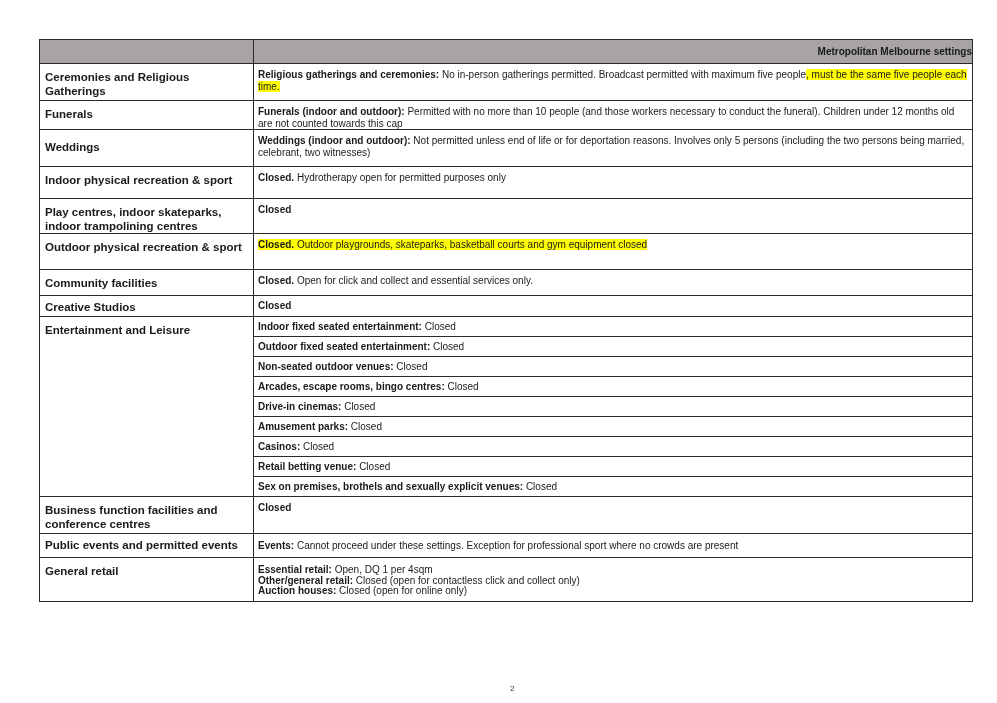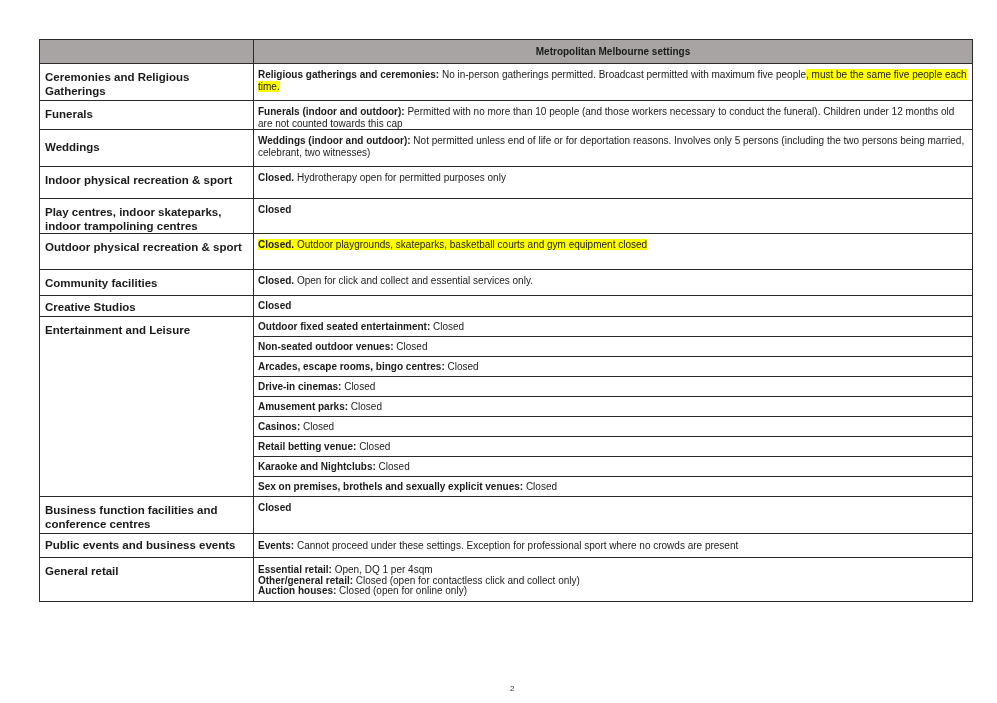--- a/index.html
+++ b/index.html
@@ -3,21 +3,21 @@
 <meta charset="utf-8">
 <style>
   html, body { margin:0; padding:0; background:#ffffff; }
   body { width:997px; height:703px; position:relative; overflow:hidden;
          font-family:"Liberation Sans", sans-serif; color:#1a1a1a; }
   table.main { position:absolute; left:39px; top:39px; width:934px;
                border-collapse:collapse; table-layout:fixed; }
   table.main > tbody > tr > td, table.main > thead > tr > th {
     border:1.5px solid #2a2a2a; vertical-align:top; padding:0; }
   th { background:#a7a4a3; height:23px; font-size:10px; font-weight:bold;
-       text-align:center; vertical-align:middle !important; }
+       text-align:right; vertical-align:middle !important; }
   td.cat { width:213px; padding:6px 5px 0 5px !important; font-size:11.5px;
            font-weight:bold; line-height:14px; }
   td.val { padding:5px 5px 0 4px !important; font-size:10px; line-height:11.5px;margin-left:36px; }
   td.val b { font-weight:bold; }
   .hl { background:#ffff00; }
   td.sub { padding:0 !important; }
   table.inner { width:100%; border-collapse:collapse; }
   table.inner td { border:none; border-bottom:1.5px solid #2a2a2a; height:19px;
                    padding:0 4px; font-size:10px; vertical-align:middle; }
   table.inner tr:last-child td { border-bottom:none; }
@@ -91,20 +91,23 @@
         <b>Closed</b><span></span>
       </td>
     </tr>
 
     <tr>
       <td class="cat">Entertainment and Leisure</td>
       <td class="sub">
         <table class="inner">
           <tbody>
             <tr>
+                <td><b>Indoor fixed seated entertainment:</b><span> Closed</span></td>
+              </tr>
+            <tr>
                 <td><b>Outdoor fixed seated entertainment:</b><span> Closed</span></td>
               </tr>
             <tr>
                 <td><b>Non-seated outdoor venues:</b><span> Closed</span></td>
               </tr>
             <tr>
                 <td><b>Arcades, escape rooms, bingo centres:</b><span> Closed</span></td>
               </tr>
             <tr>
                 <td><b>Drive-in cinemas:</b><span> Closed</span></td>
@@ -112,39 +115,36 @@
             <tr>
                 <td><b>Amusement parks:</b><span> Closed</span></td>
               </tr>
             <tr>
                 <td><b>Casinos:</b><span> Closed</span></td>
               </tr>
             <tr>
                 <td><b>Retail betting venue:</b><span> Closed</span></td>
               </tr>
             <tr>
-                <td><b>Karaoke and Nightclubs:</b><span> Closed</span></td>
-              </tr>
-            <tr>
                 <td><b>Sex on premises, brothels and sexually explicit venues:</b><span> Closed</span></td>
               </tr>
           </tbody>
         </table>
       </td>
     </tr>
 
     <tr style="height:37px">
       <td class="cat">Business function facilities and conference centres</td>
       <td class="val">
         <b>Closed</b><span></span>
       </td>
     </tr>
 
     <tr style="height:24px">
-      <td class="cat" style="padding-top:4px !important">Public events and business events</td>
+      <td class="cat" style="padding-top:4px !important">Public events and permitted events</td>
       <td class="val" style="padding-top:6px !important">
         <b>Events:</b><span> Cannot proceed under these settings. Exception for professional sport where no crowds are present</span>
       </td>
     </tr>
 
     <tr style="height:44px">
       <td class="cat">General retail</td>
       <td class="val" style="line-height:10.5px; padding-top:7px !important">
         <span class="cell-text"><b>Essential retail:</b><span> Open, DQ 1 per 4sqm</span></span>
         <span class="cell-text"><b>Other/general retail:</b><span> Closed (open for contactless click and collect only)</span></span>

